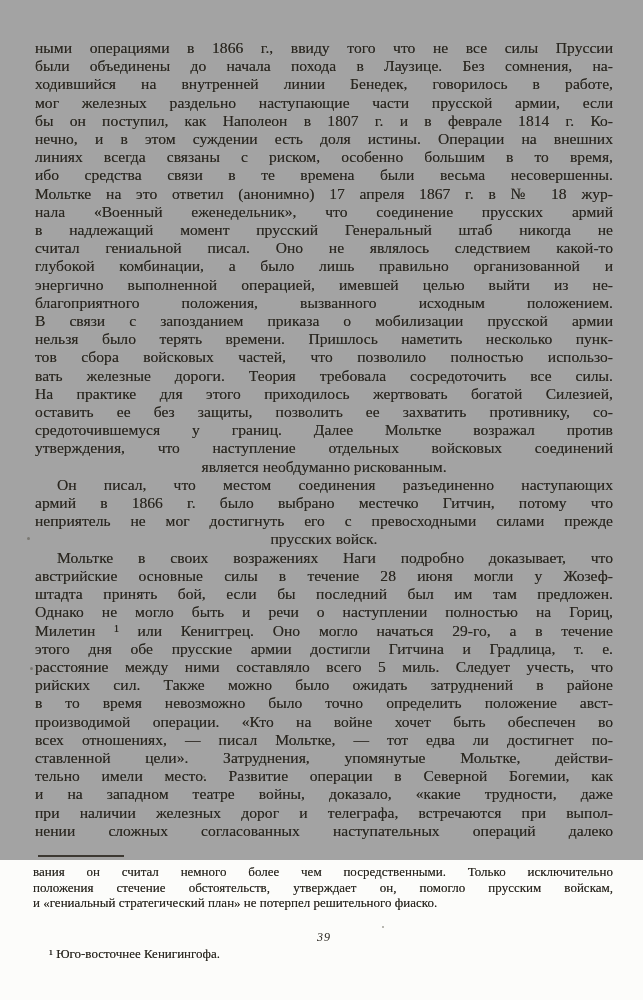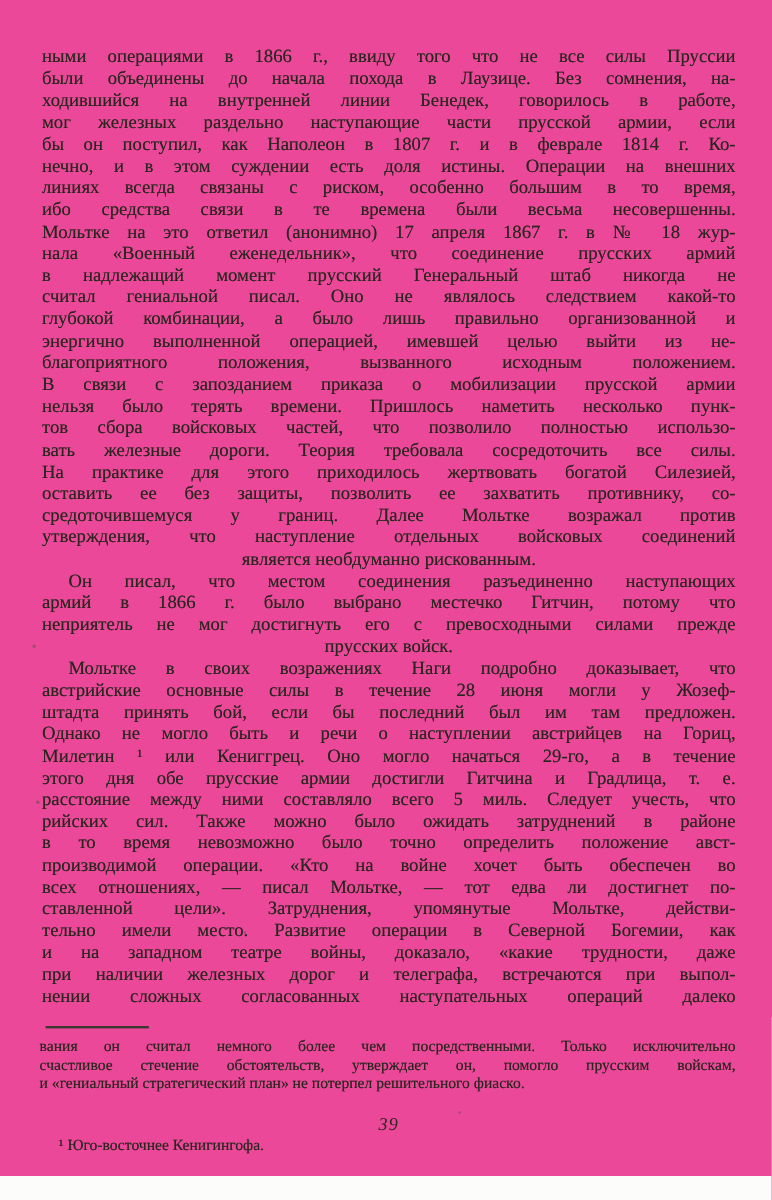--- a/index.html
+++ b/index.html
@@ -5,22 +5,22 @@
   html, body { margin: 0; padding: 0; }
   body {
     width: 643px; height: 1000px;
     background: #fcfcfa;
     font-family: "Liberation Serif", "DejaVu Serif", serif;
     color: #29261f;
     overflow: hidden;
   }
   .page {
     position: relative;
-    width: 643px; height: 980px;
-    background: #ec4899;
+    width: 643px; height: 860px;
+    background: #a3a3a3;
   }
   .text-block {
     position: absolute;
     left: 35px; top: 39px;
     width: 578px;
   }
   .line {
     font-size: 15.6px;
     line-height: 18.2px;
     text-shadow: 0 0 0.5px rgba(41,38,31,0.6);
@@ -44,21 +44,21 @@
     font-size: 13px;
     line-height: 15.5px;
     text-shadow: 0 0 0.4px rgba(41,38,31,0.6);
   }
   .fn-ind { text-indent: 16px; margin-top: 35px; }
   .page-number {
     position: absolute;
     left: 35px; top: 930px;
     width: 578px;
     text-align: center;
-    font-size: 15px;
+    font-size: 12px;
     font-style: italic;
     letter-spacing: 1px;
   }
   .speck {
     position: absolute;
     width: 3px; height: 3px;
     border-radius: 50%;
     background: rgba(90,85,75,0.55);
   }
 </style>
@@ -100,42 +100,42 @@
       <div class="line j ind">Он писал, что местом соединения разъединенно наступающих</div>
       <div class="line j">армий в 1866 г. было выбрано местечко Гитчин, потому что</div>
       <div class="line j">неприятель не мог достигнуть его с превосходными силами прежде</div>
       <div class="line">прусских войск.</div>
     </div>
 
     <div class="para">
       <div class="line j ind">Мольтке в своих возражениях Наги подробно доказывает, что</div>
       <div class="line j">австрийские основные силы в течение 28 июня могли у Жозеф-</div>
       <div class="line j">штадта принять бой, если бы последний был им там предложен.</div>
-      <div class="line j">Однако не могло быть и речи о наступлении австрийцев на Гориц,</div>
+      <div class="line j">Однако не могло быть и речи о наступлении полностью на Гориц,</div>
       <div class="line j">Милетин ¹ или Кениггрец. Оно могло начаться 29-го, а в течение</div>
       <div class="line j">этого дня обе прусские армии достигли Гитчина и Градлица, т. е.</div>
       <div class="line j">расстояние между ними составляло всего 5 миль. Следует учесть, что</div>
       <div class="line j">рийских сил. Также можно было ожидать затруднений в районе</div>
       <div class="line j">в то время невозможно было точно определить положение авст-</div>
       <div class="line j">производимой операции. «Кто на войне хочет быть обеспечен во</div>
       <div class="line j">всех отношениях, — писал Мольтке, — тот едва ли достигнет по-</div>
       <div class="line j">ставленной цели». Затруднения, упомянутые Мольтке, действи-</div>
       <div class="line j">тельно имели место. Развитие операции в Северной Богемии, как</div>
       <div class="line j">и на западном театре войны, доказало, «какие трудности, даже</div>
       <div class="line j">при наличии железных дорог и телеграфа, встречаются при выпол-</div>
       <div class="line j">нении сложных согласованных наступательных операций далеко</div>
     </div>
 
   </main>
 
   <div class="footnote-sep"></div>
 
   <div class="footnotes">
     <div class="fline j">вания он считал немного более чем посредственными. Только исключительно</div>
-    <div class="fline j">счастливое стечение обстоятельств, утверждает он, помогло прусским войскам,</div>
+    <div class="fline j">положения стечение обстоятельств, утверждает он, помогло прусским войскам,</div>
     <div class="fline">и «гениальный стратегический план» не потерпел решительного фиаско.</div>
     <div class="fline fn-ind">¹ Юго-восточнее Кенигингофа.</div>
   </div>
 
   <div class="page-number">39</div>
 
   <div class="speck" style="left:27px; top:537px;"></div>
   <div class="speck" style="left:30px; top:667px;"></div>
   <div class="speck" style="left:203px; top:776px; width:2px; height:2px;"></div>
   <div class="speck" style="left:382px; top:926px; width:2px; height:2px;"></div>

